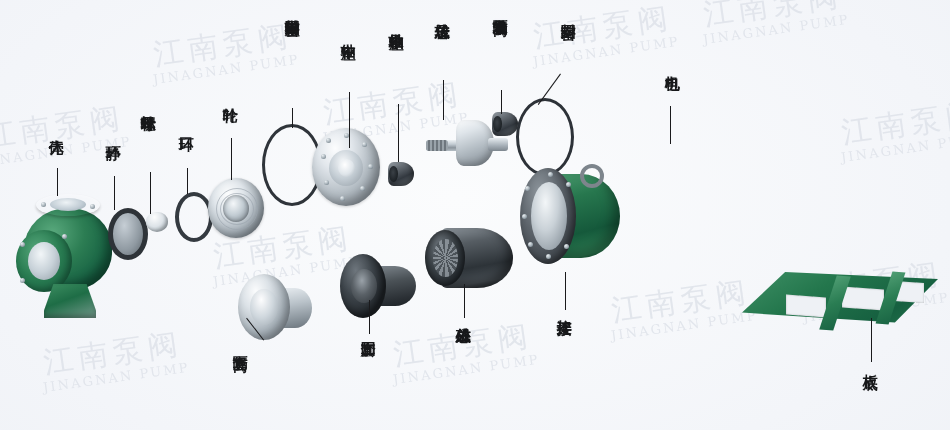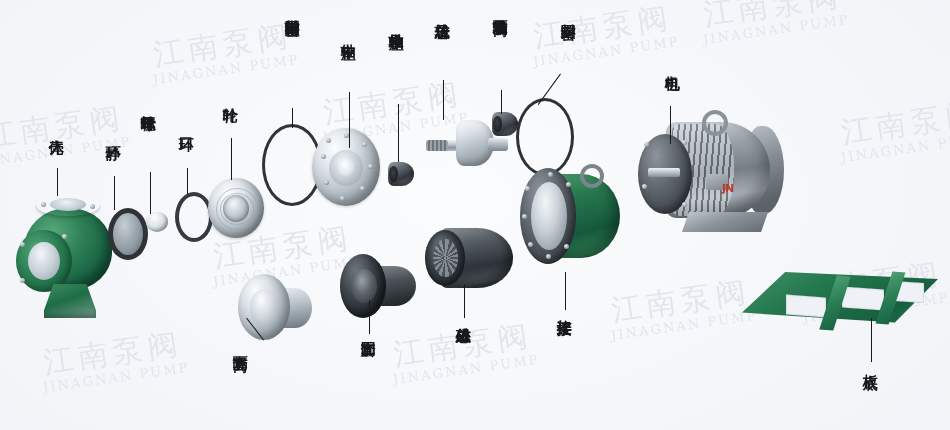--- a/index.html
+++ b/index.html
@@ -446,35 +446,20 @@
     <div class="fbore"></div>
     <div class="bolt" style="left:5px;top:18px"></div>
     <div class="bolt" style="left:2px;top:46px"></div>
     <div class="bolt" style="left:8px;top:74px"></div>
     <div class="bolt" style="left:26px;top:86px"></div>
     <div class="bolt" style="left:44px;top:76px"></div>
     <div class="bolt" style="left:46px;top:14px"></div>
     <div class="bolt" style="left:28px;top:4px"></div>
   </div>
 
-  <div class="part" id="motor">
-    <div class="rearcap"></div>
-    <div class="body"></div>
-    <div class="fins"></div>
-    <div class="meye"></div>
-    <div class="base"></div>
-    <div class="tbox"></div>
-    <div class="jn">JN</div>
-    <div class="endcap"></div>
-    <div class="mshaft"></div>
-    <div class="bolt" style="left:6px;top:30px"></div>
-    <div class="bolt" style="left:4px;top:72px"></div>
-    <div class="bolt" style="left:44px;top:28px"></div>
-    <div class="bolt" style="left:44px;top:90px"></div>
-  </div>
 
   <div class="part" id="baseplate">
     <div class="top"></div>
     <div class="side"></div>
     <div class="bp-win" style="left:44px;top:24px;width:40px;height:20px;transform:skewY(4deg)"></div>
     <div class="bp-win" style="left:100px;top:16px;width:42px;height:21px;transform:skewY(4deg)"></div>
     <div class="bp-win" style="left:152px;top:10px;width:30px;height:20px;transform:skewY(4deg)"></div>
     <div class="bp-rail" style="left:86px;top:4px;width:14px;height:54px;transform:skew(-18deg,4deg)"></div>
     <div class="bp-rail" style="left:142px;top:0px;width:13px;height:52px;transform:skew(-18deg,4deg)"></div>
   </div>

